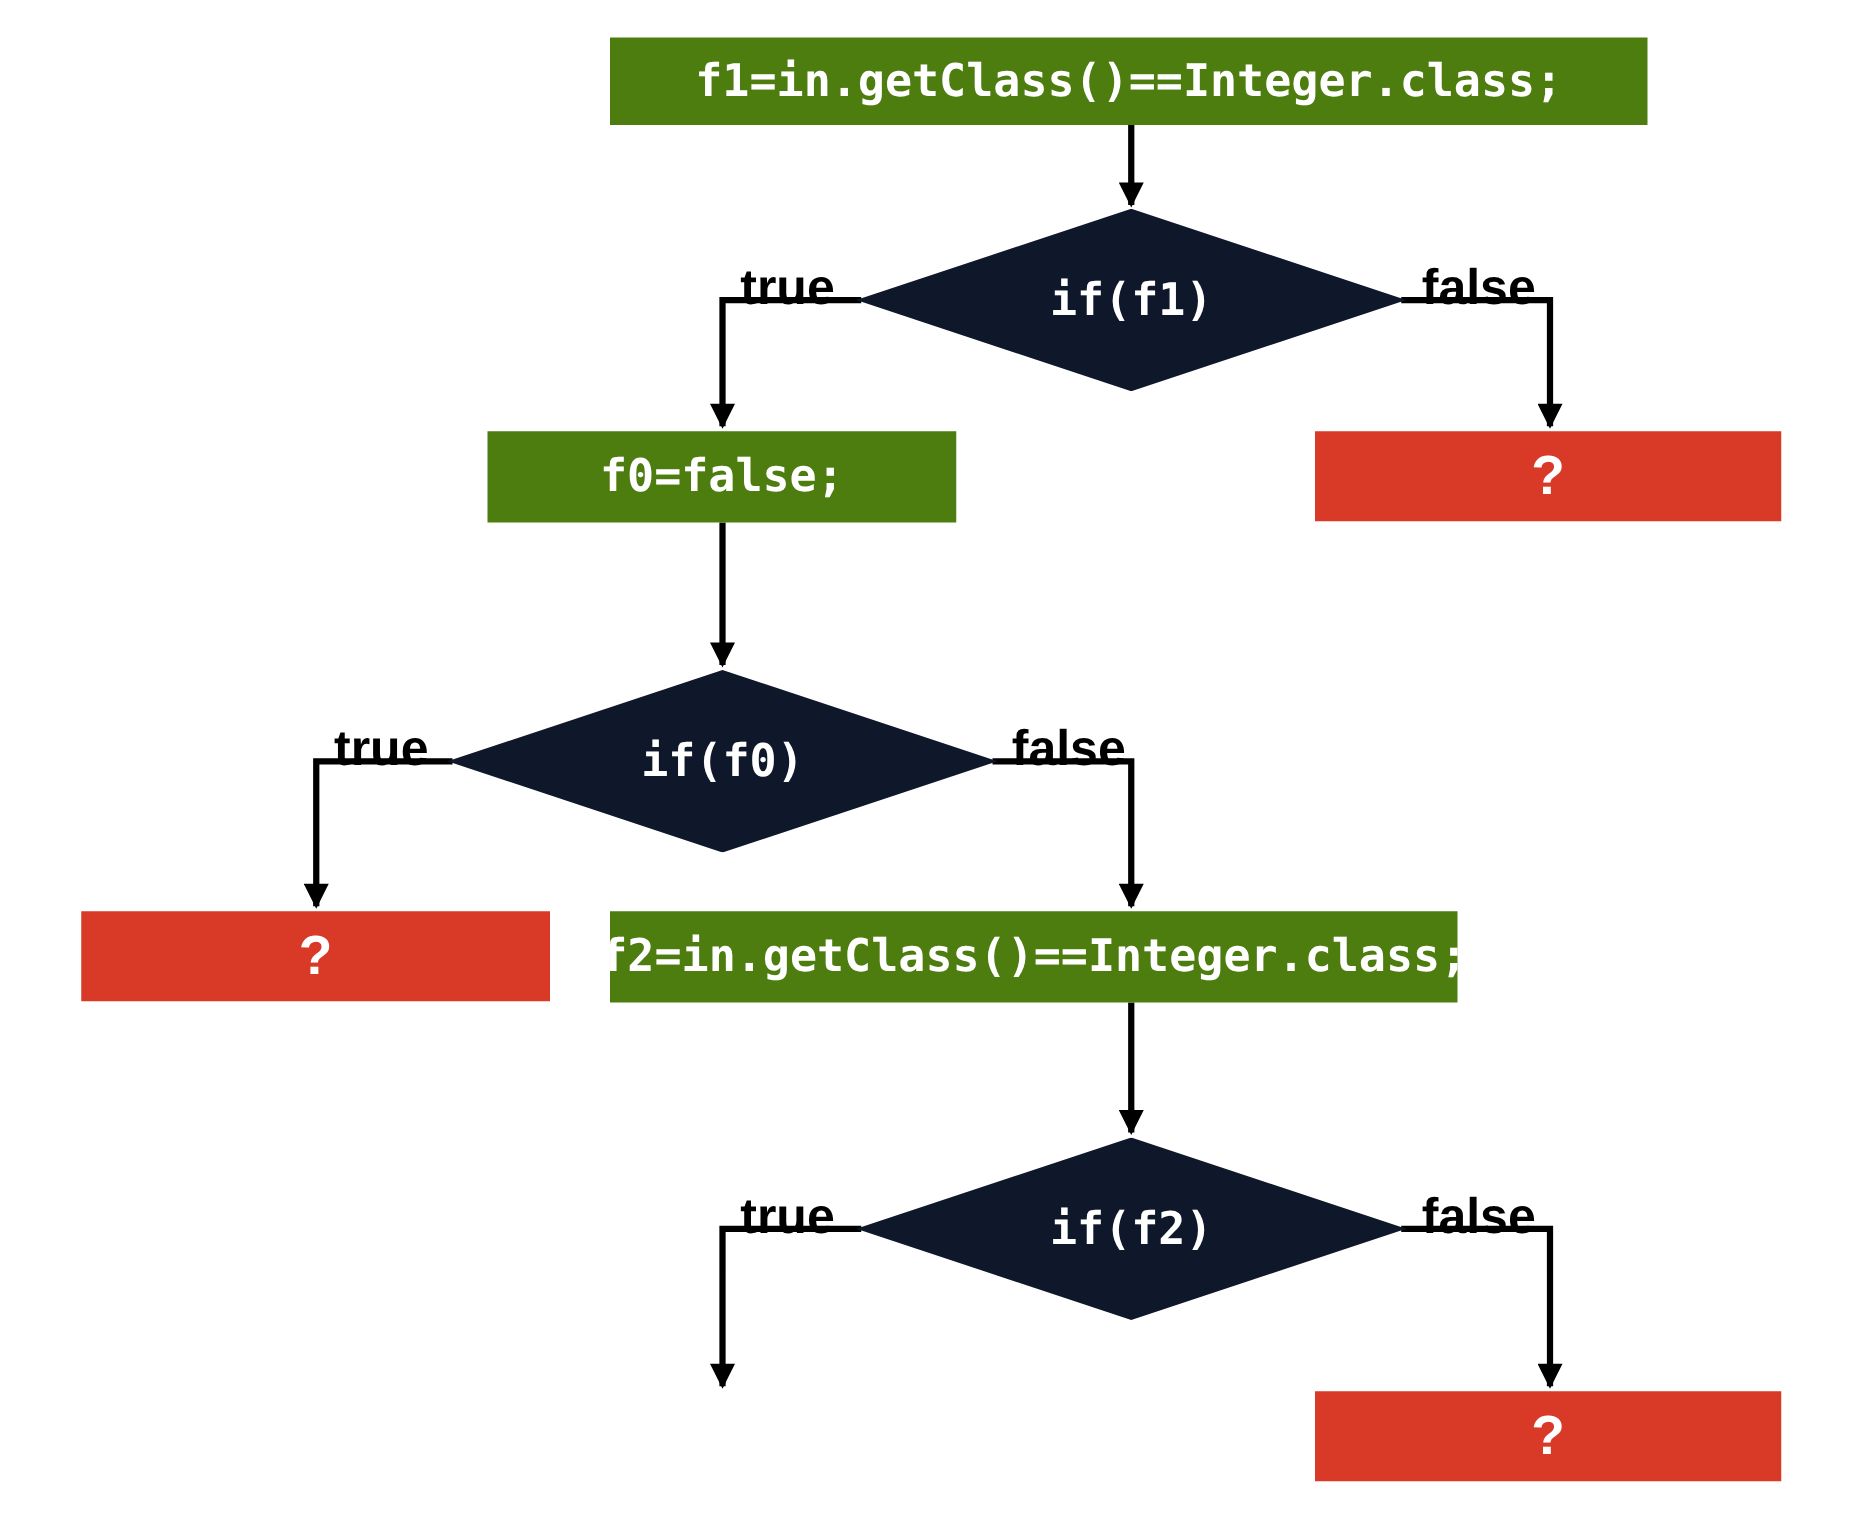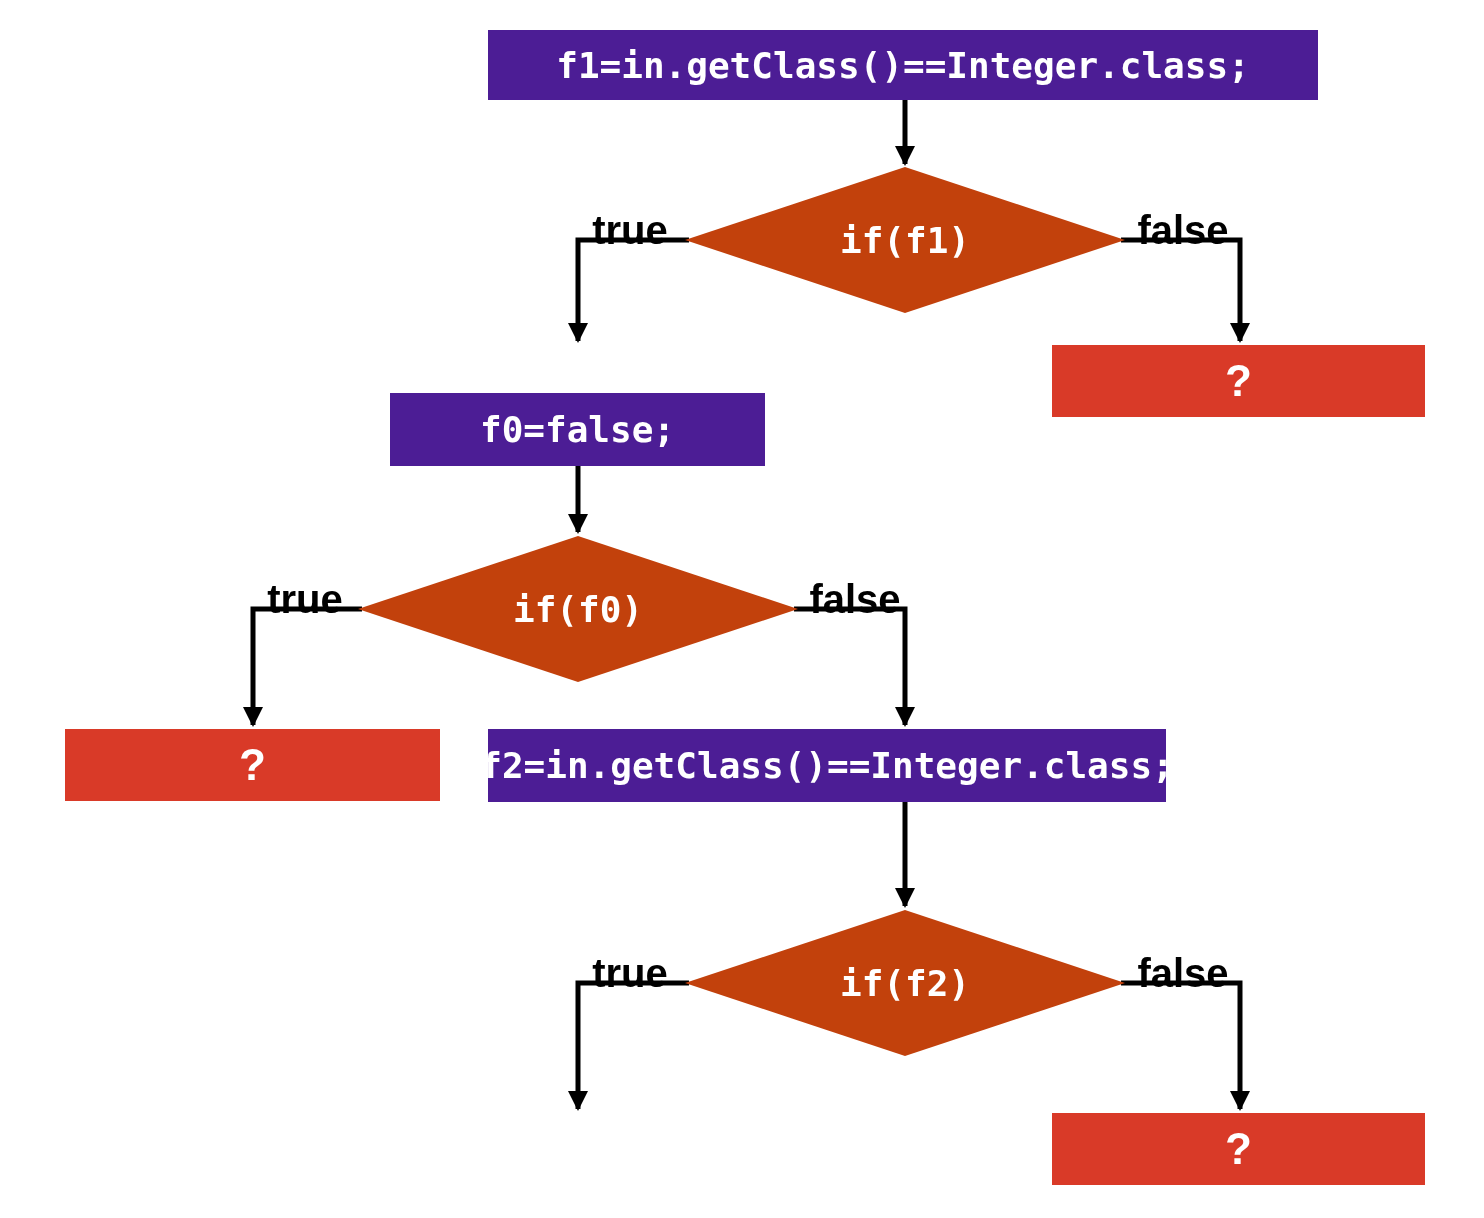--- a/index.html
+++ b/index.html
@@ -30,27 +30,27 @@
     display: flex;
     align-items: center;
     justify-content: center;
     color: #ffffff;
     font-weight: bold;
     z-index: 1;
     text-align: center;
     white-space: nowrap;
   }
   .process {
-    background: #4c1d95;
+    background: #4d7c0f;
     font-family: "DejaVu Sans Mono", monospace;
     font-size: 36px;
     text-align: right;
   }
   .decision {
-    background: #c2410c;
+    background: #0f172a;
     clip-path: polygon(50% 0%, 100% 50%, 50% 100%, 0% 50%);
     font-family: "DejaVu Sans Mono", monospace;
     font-size: 36px;
   }
   .unknown {
     background: #D93A28;
     font-family: "Liberation Sans", sans-serif;
     font-size: 44px;
   }
   .branch-label {
@@ -89,21 +89,21 @@
     <polyline class="edge" points="689,983 578,983 578,1109" marker-end="url(#arrow)"></polyline>
     <polyline class="edge" points="1121,983 1240,983 1240,1109" marker-end="url(#arrow)"></polyline>
   </svg>
 
   <div class="node process" style="left:488px; top:30px; width:830px; height:70px;">f1=in.getClass()==Integer.class;</div>
 
   <div class="node decision" style="left:685px; top:167px; width:440px; height:146px;">if(f1)</div>
   <div class="branch-label" style="left:560px; top:192px;">true</div>
   <div class="branch-label" style="left:1113px; top:192px;">false</div>
 
-  <div class="node process" style="left:390px; top:345px; width:375px; height:73px;margin-top:48px;">f0=false;</div>
+  <div class="node process" style="left:390px; top:345px; width:375px; height:73px;">f0=false;</div>
   <div class="node unknown" style="left:1052px; top:345px; width:373px; height:72px;">?</div>
 
   <div class="node decision" style="left:358px; top:536px; width:440px; height:146px;">if(f0)</div>
   <div class="branch-label" style="left:235px; top:561px;">true</div>
   <div class="branch-label" style="left:785px; top:561px;">false</div>
 
   <div class="node unknown" style="left:65px; top:729px; width:375px; height:72px;">?</div>
   <div class="node process" style="left:488px; top:729px; width:678px; height:73px;">f2=in.getClass()==Integer.class;</div>
 
   <div class="node decision" style="left:685px; top:910px; width:440px; height:146px;">if(f2)</div>

